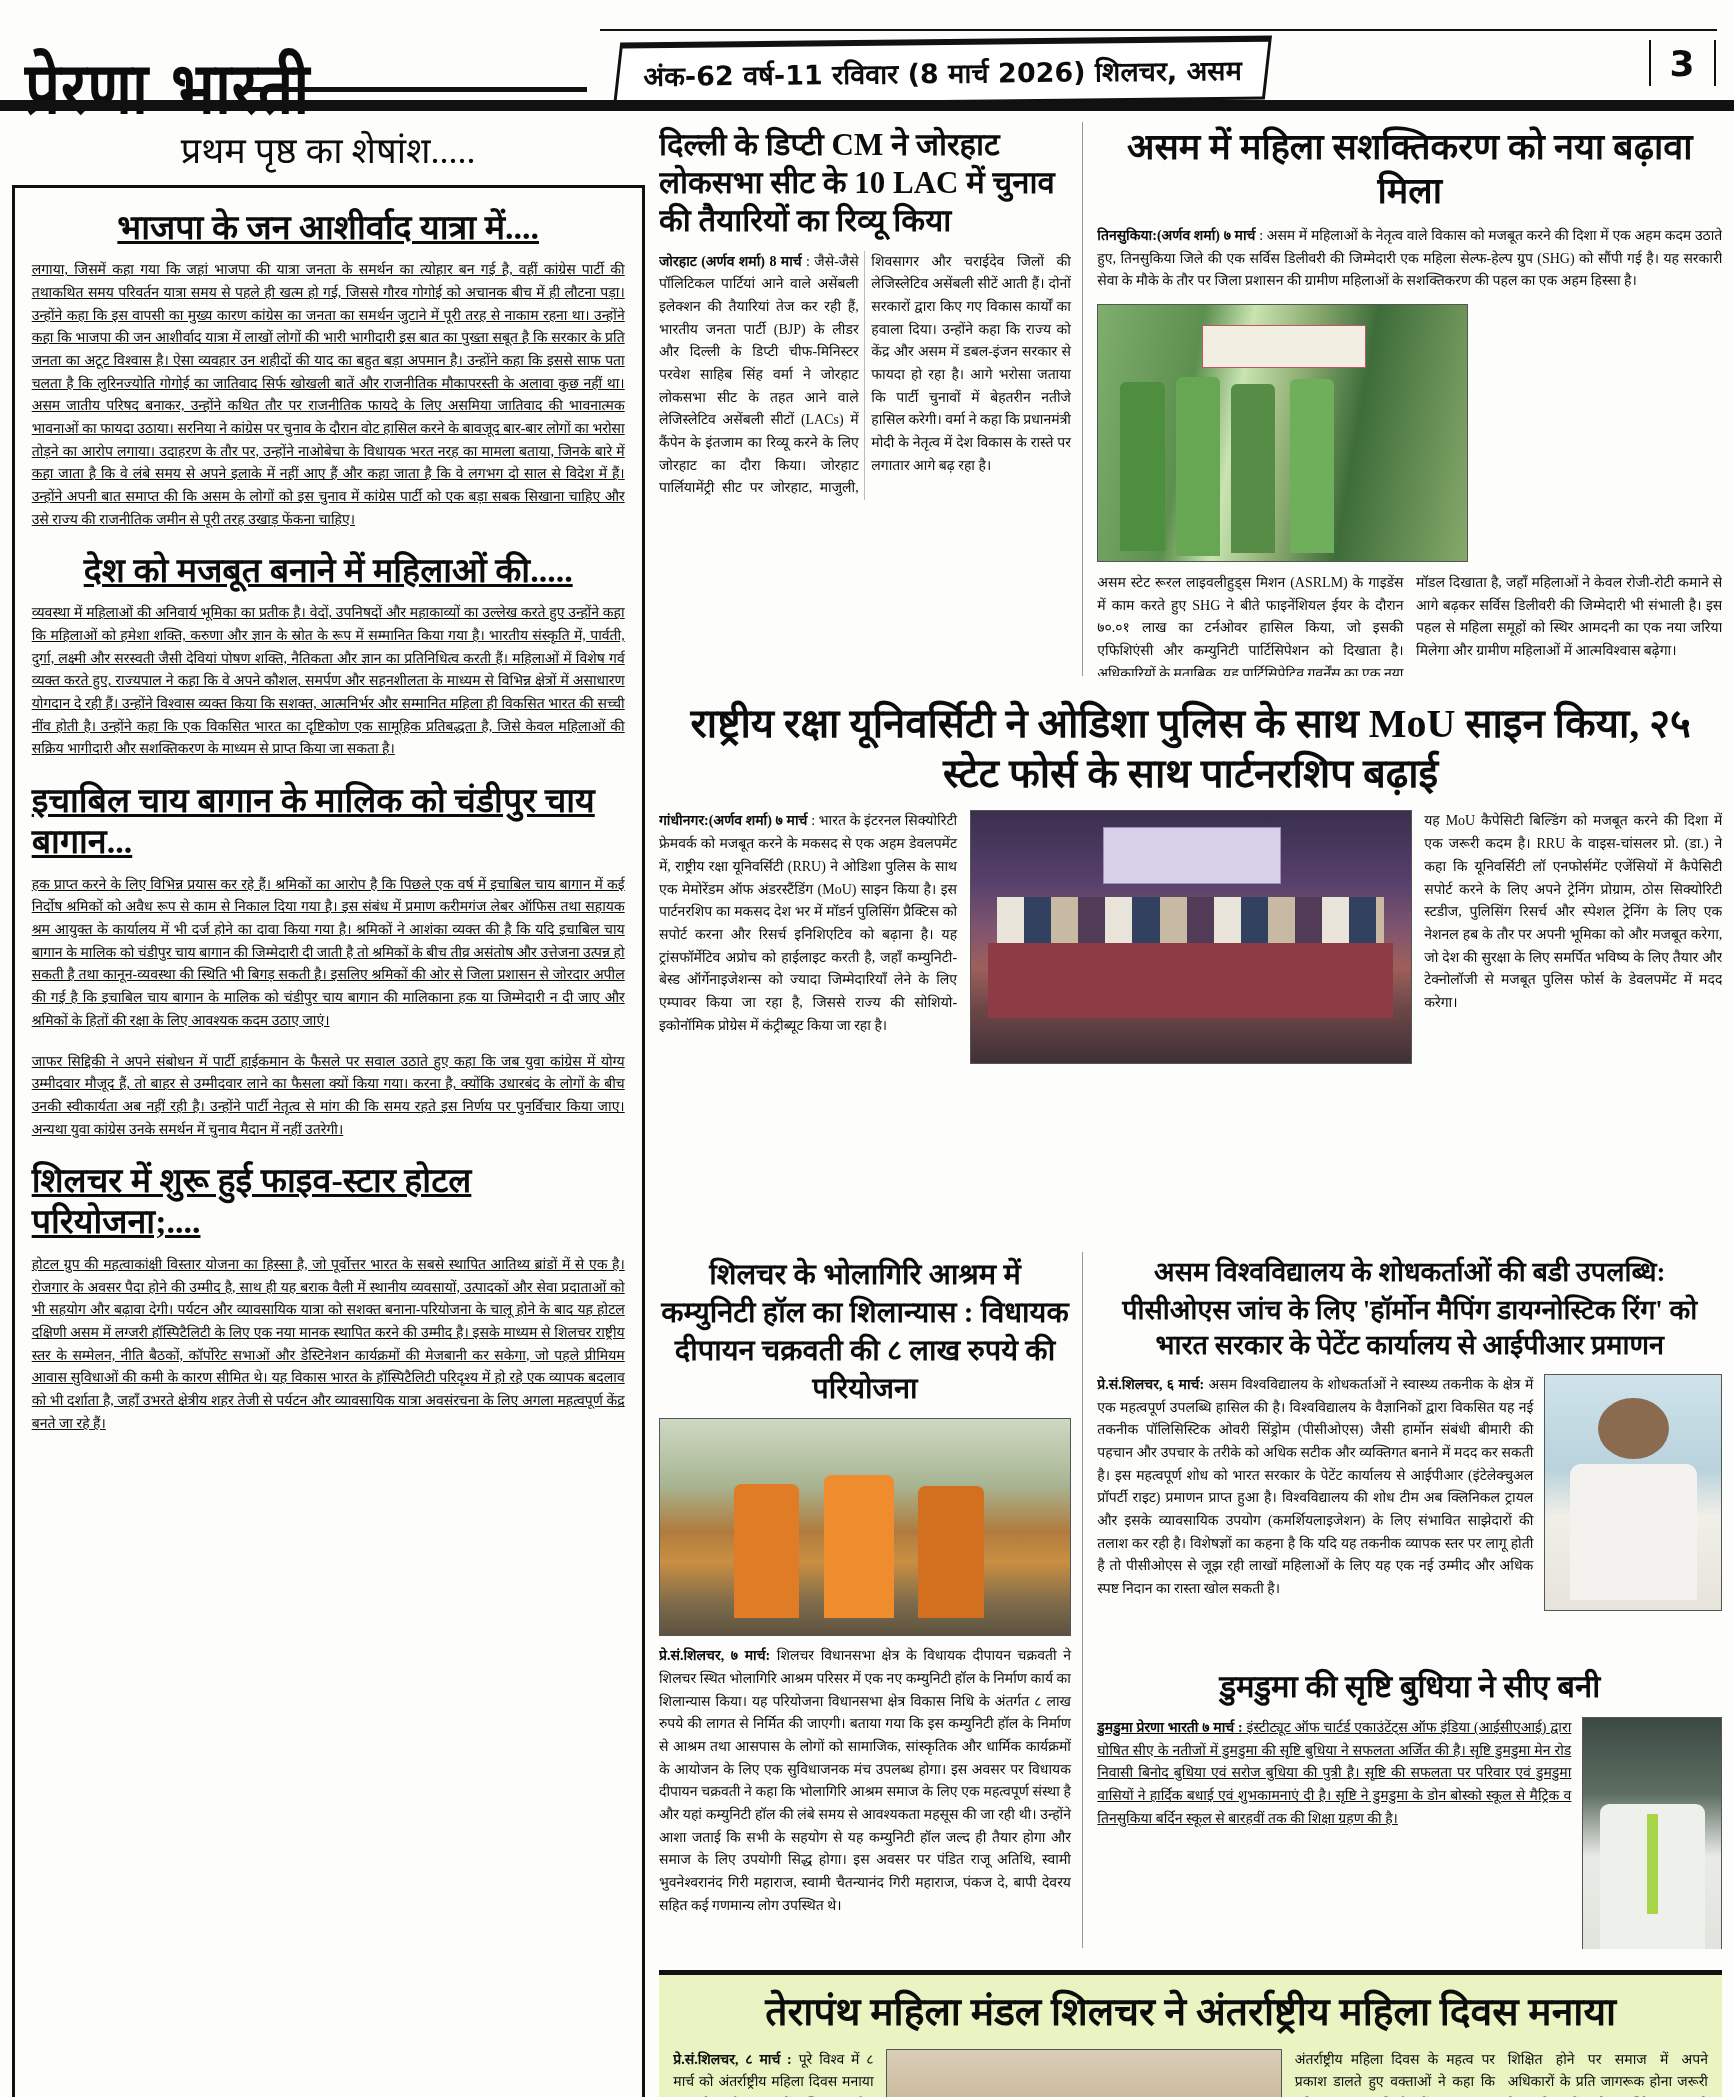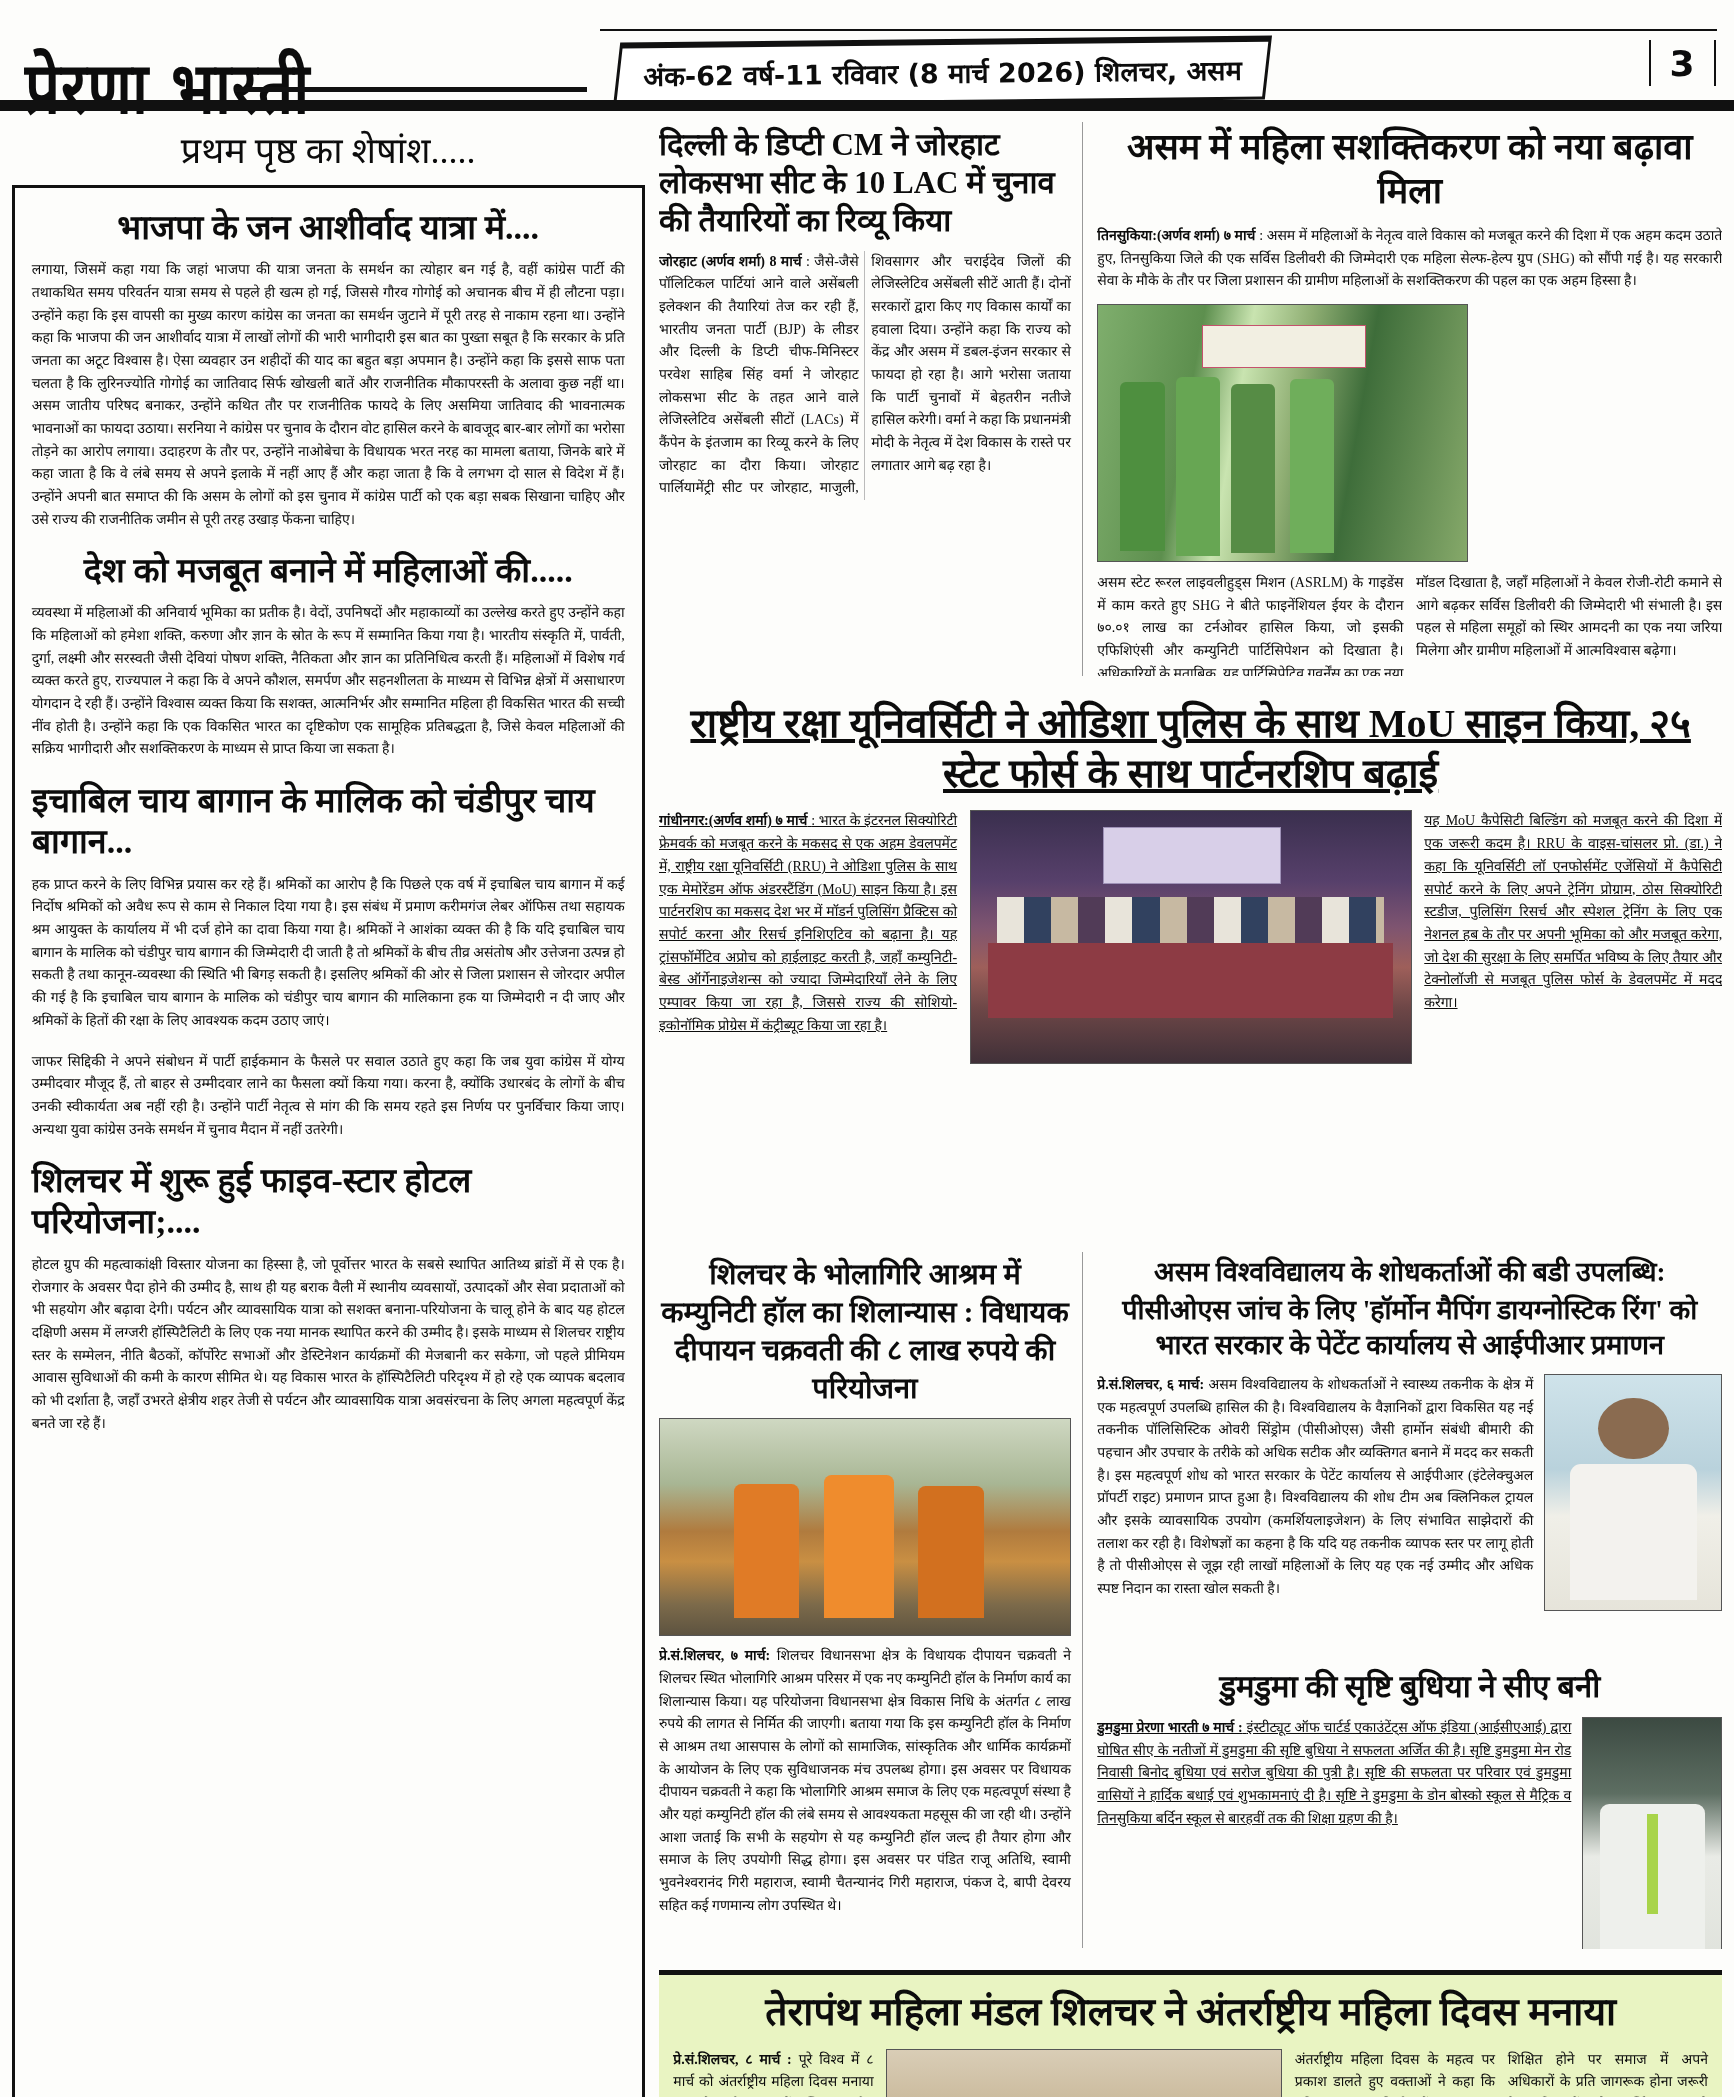--- a/index.html
+++ b/index.html
@@ -34,21 +34,21 @@
   .main{position:absolute;top:122px;left:11.7px;right:11.7px;bottom:8.4px;display:flex;gap:14.3px;}
   .col-left{width:633px;flex:0 0 auto;display:flex;flex-direction:column;}
   .col-right{flex:1;display:flex;flex-direction:column;}
 
   .kicker-top{font-size:36px;font-weight:400;text-align:center;padding:3.4px 0 11px;}
   .big-box{border:3.8px solid #111;padding:14.3px 17px;box-sizing:border-box;flex:0 0 auto;}
   .hl1{font-size:34px;font-weight:800;line-height:1.22;margin:4.2px 0 11px;}
   .hl-center{text-align:center;}
   .bodytext{font-size:14px;line-height:1.62;text-align:justify;}
   .bodytext .byline{font-weight:800;}
-  .art{margin-bottom:18.5px;}
+  .art{margin-bottom:18.5px;text-decoration:underline;}
   .art:last-child{margin-bottom:0;}
   .photo{position:relative;overflow:hidden;border:0.8px solid #555;flex:0 0 auto;}
 
   
   .row-a{display:flex;gap:14.3px;}
   .delhi{width:424px;flex:0 0 auto;border-right:1.3px solid #999;padding-right:11px;box-sizing:border-box;}
   .delhi .hl1{font-size:31px;}
   .delhi-cols{column-count:2;column-gap:12.6px;column-rule:0.4px solid #bbb;}
   .women{flex:1;}
   .women .hl1{font-size:36px;text-align:center;}
@@ -179,21 +179,21 @@
               <div class="sari1"></div>
               <div class="sari2"></div>
               <div class="sari3"></div>
               <div class="sari4"></div>
             </div>
           </div>
           <div class="women-cols bodytext">असम स्टेट रूरल लाइवलीहुड्स मिशन (ASRLM) के गाइडेंस में काम करते हुए SHG ने बीते फाइनेंशियल ईयर के दौरान ७०.०१ लाख का टर्नओवर हासिल किया, जो इसकी एफिशिएंसी और कम्युनिटी पार्टिसिपेशन को दिखाता है। अधिकारियों के मुताबिक, यह पार्टिसिपेटिव गवर्नेंस का एक नया मॉडल दिखाता है, जहाँ महिलाओं ने केवल रोजी-रोटी कमाने से आगे बढ़कर सर्विस डिलीवरी की जिम्मेदारी भी संभाली है। इस पहल से महिला समूहों को स्थिर आमदनी का एक नया जरिया मिलेगा और ग्रामीण महिलाओं में आत्मविश्वास बढ़ेगा।</div>
         </div>
       </div>
 
-      <div class="mou clip" style="height:537px;text-decoration:underline;">
+      <div class="mou clip" style="height:537px;">
         <div class="hl1 hl-center">राष्ट्रीय रक्षा यूनिवर्सिटी ने ओडिशा पुलिस के साथ MoU साइन किया, २५ स्टेट फोर्स के साथ पार्टनरशिप बढ़ाई</div>
         <div class="mou-row">
           <div class="bodytext">
             <span class="byline">गांधीनगर:(अर्णव शर्मा) ७ मार्च</span>
             <span>: भारत के इंटरनल सिक्योरिटी फ्रेमवर्क को मजबूत करने के मकसद से एक अहम डेवलपमेंट में, राष्ट्रीय रक्षा यूनिवर्सिटी (RRU) ने ओडिशा पुलिस के साथ एक मेमोरेंडम ऑफ अंडरस्टैंडिंग (MoU) साइन किया है। इस पार्टनरशिप का मकसद देश भर में मॉडर्न पुलिसिंग प्रैक्टिस को सपोर्ट करना और रिसर्च इनिशिएटिव को बढ़ाना है। यह ट्रांसफॉर्मेटिव अप्रोच को हाईलाइट करती है, जहाँ कम्युनिटी-बेस्ड ऑर्गेनाइजेशन्स को ज्यादा जिम्मेदारियाँ लेने के लिए एम्पावर किया जा रहा है, जिससे राज्य की सोशियो-इकोनॉमिक प्रोग्रेस में कंट्रीब्यूट किया जा रहा है।</span>
           </div>
           <div class="photo ph-mou">
             <div class="screen"></div>
             <div class="people"></div>
             <div class="stage"></div>

